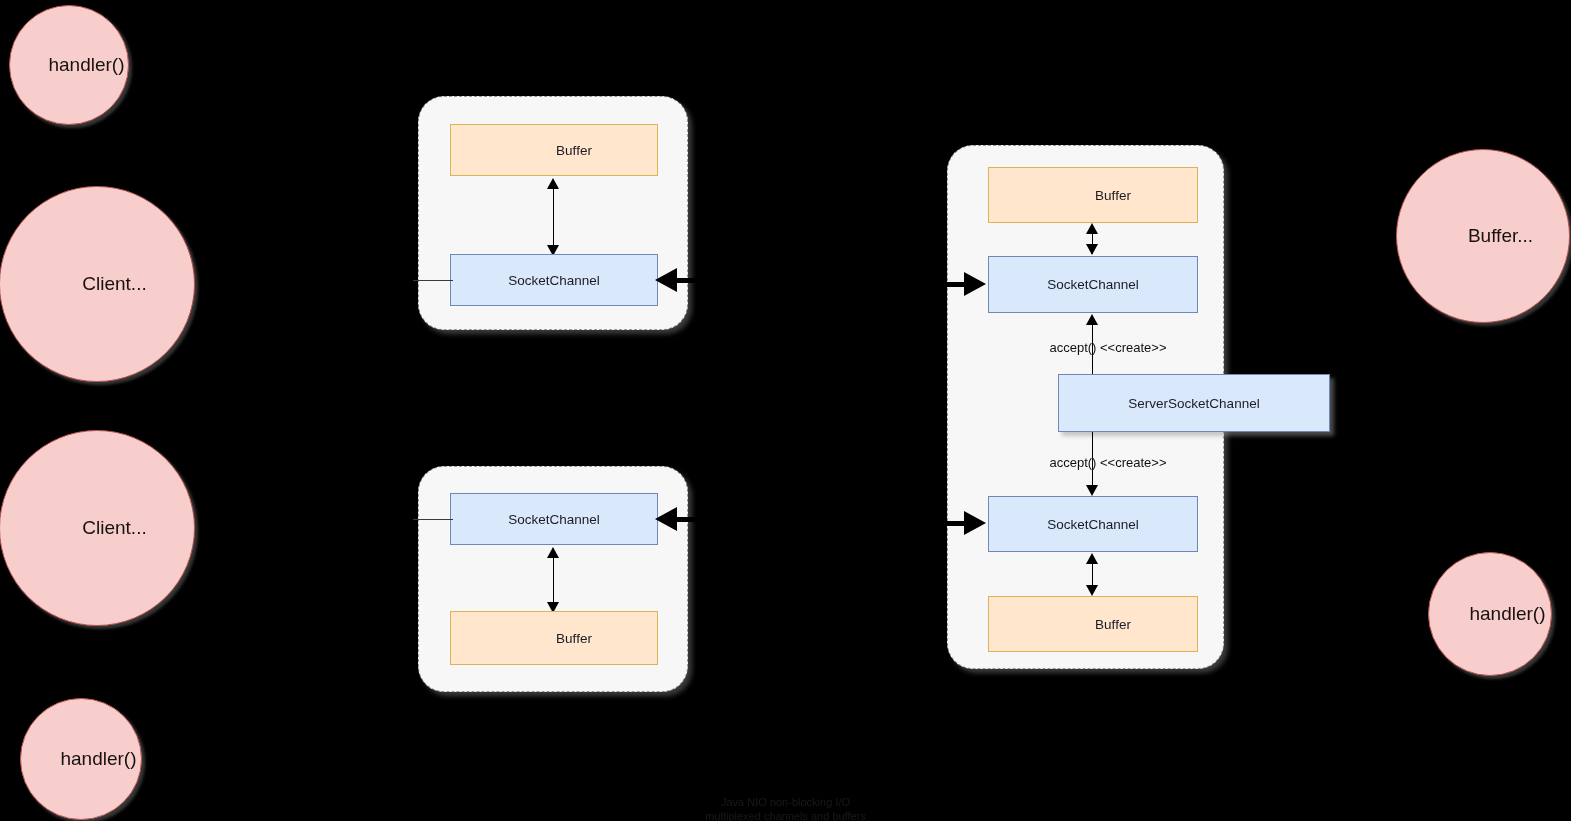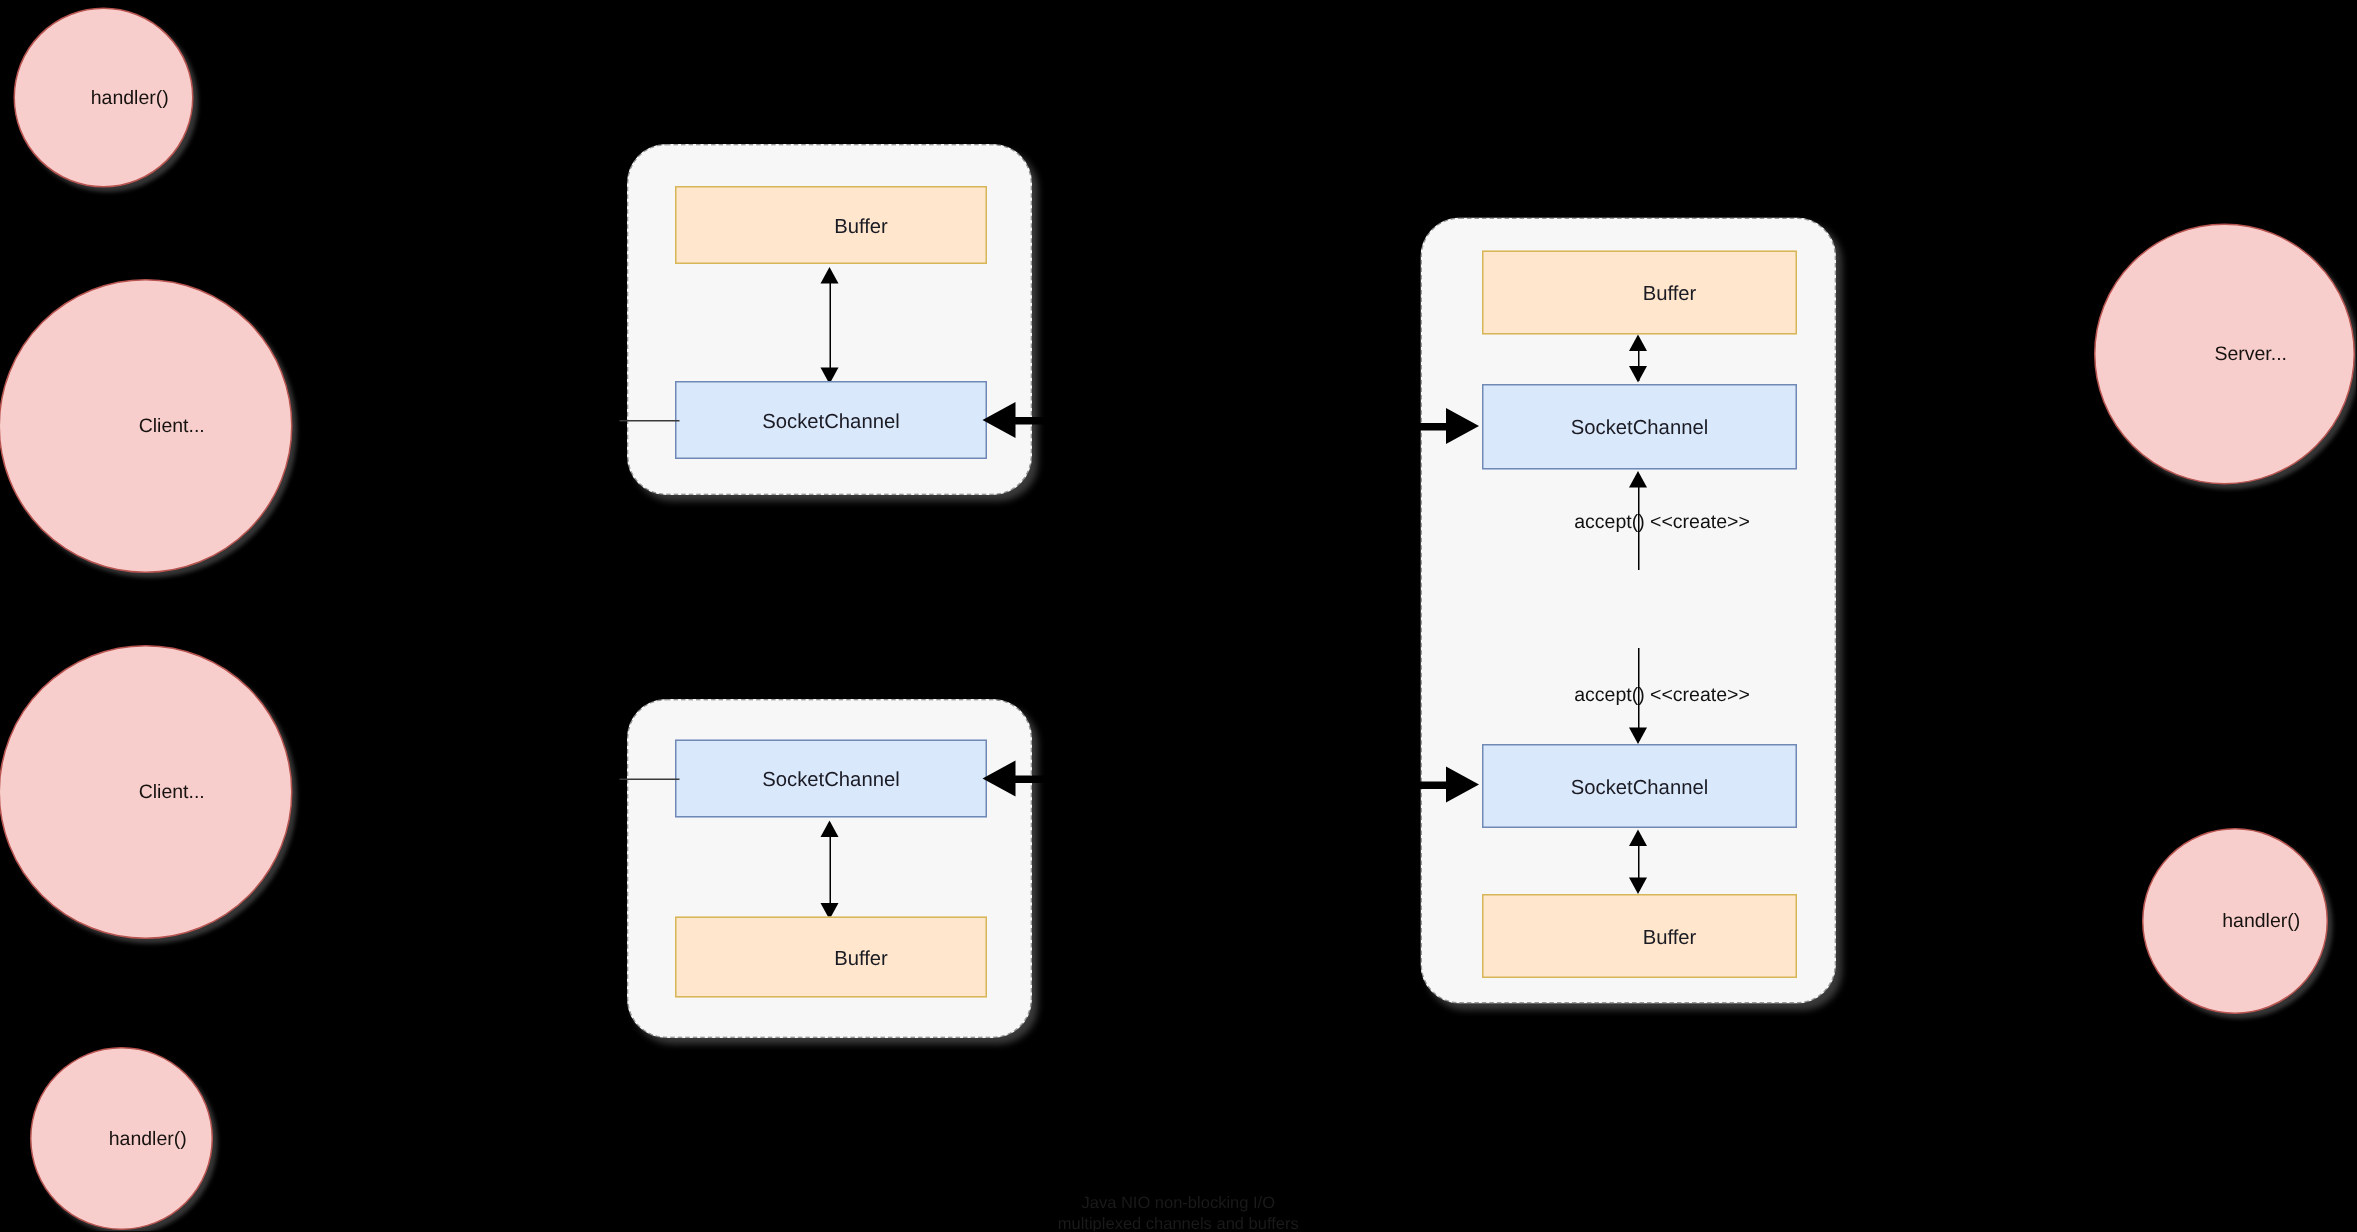--- a/index.html
+++ b/index.html
@@ -24,21 +24,21 @@
     border-radius: 50%;
     background: #f8cecc;
     border: 1.4px solid #b85450;
     box-shadow: 3px 3px 3px rgba(120,120,120,0.45);
     display: flex;
     align-items: center;
     justify-content: center;
     box-sizing: border-box;
   }
   .actor span {
-    font-size: 13px;
+    font-size: 19px;
     color: #16120f;
     line-height: 1.1;
     text-align: center;
     white-space: nowrap;
     padding-left: 35px;
   }
 
   
   .container {
     position: absolute;
@@ -152,21 +152,21 @@
 
   <div class="actor" style="left:-1px; top:430px; width:196px; height:196px;">
     <span>Client...</span>
   </div>
 
   <div class="actor" style="left:20px; top:698px; width:122px; height:122px;">
     <span>handler()</span>
   </div>
 
   <div class="actor" style="left:1396px; top:149px; width:174px; height:174px;">
-    <span>Server...</span>
+    <span>Buffer...</span>
   </div>
 
   <div class="actor" style="left:1428px; top:552px; width:124px; height:124px;">
     <span>handler()</span>
   </div>
 
   <div class="container" style="left:418px; top:96px; width:270px; height:234px;"></div>
 
   <div class="box buffer" style="left:450px; top:124px; width:208px; height:52px;">
     <span>Buffer</span>
@@ -218,20 +218,23 @@
     <span>SocketChannel</span>
   </div>
 
   <div class="hline-thick" style="left:940px; top:282px; width:26px;"></div>
   <div class="head right-thick" style="left:964px; top:272px;"></div>
 
   <div class="vline" style="left:1092px; top:318px; height:62px;"></div>
   <div class="head up" style="left:1086px; top:314px;"></div>
   <div class="edge-label" style="left:1108px; top:340px;">accept() &lt;&lt;create&gt;&gt;</div>
 
+  <div class="box channel shadowed" style="left:1058px; top:374px; width:272px; height:58px;">
+    <span>ServerSocketChannel</span>
+  </div>
 
   <div class="vline" style="left:1092px; top:432px; height:62px;"></div>
   <div class="head down" style="left:1086px; top:485px;"></div>
   <div class="edge-label" style="left:1108px; top:455px;">accept() &lt;&lt;create&gt;&gt;</div>
 
   <div class="box channel" style="left:988px; top:496px; width:210px; height:56px;">
     <span>SocketChannel</span>
   </div>
 
   <div class="hline-thick" style="left:940px; top:521px; width:26px;"></div>

